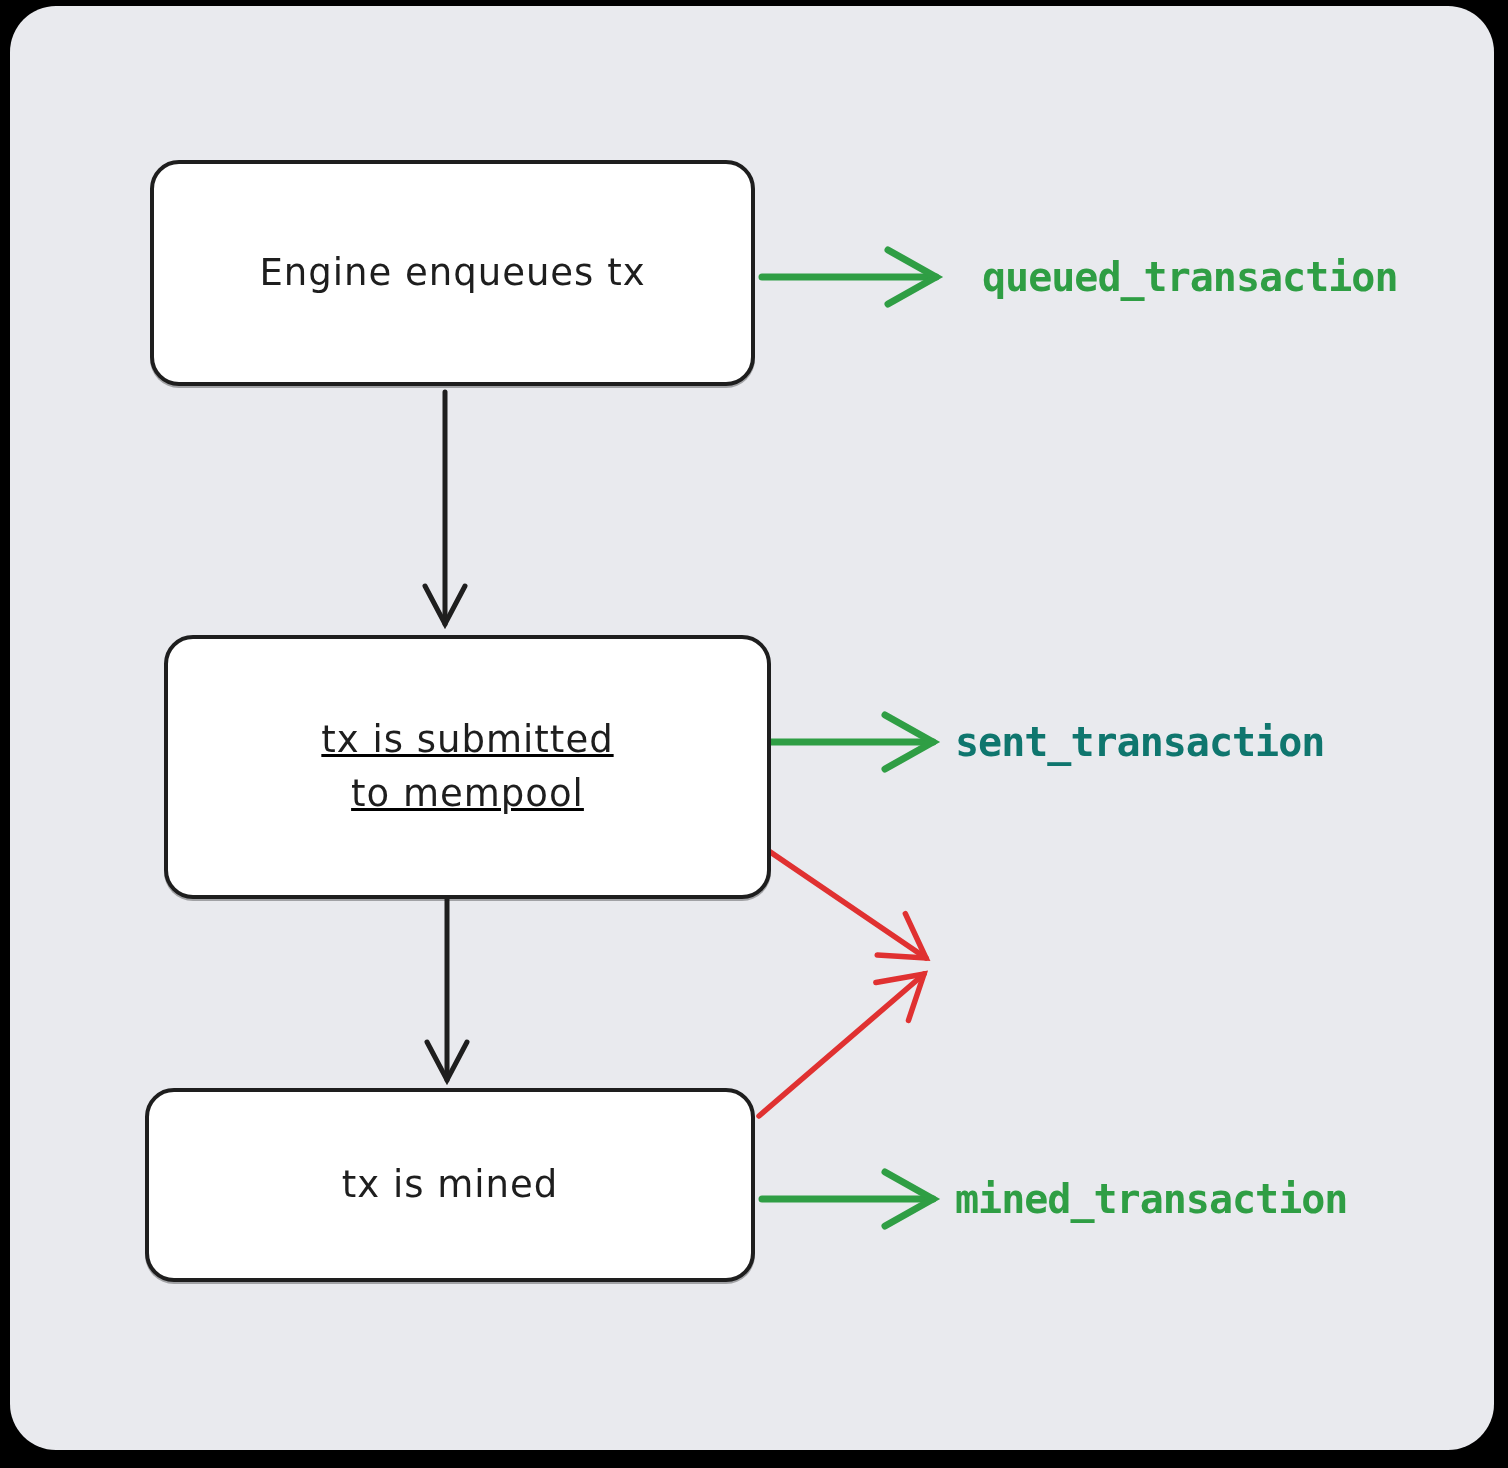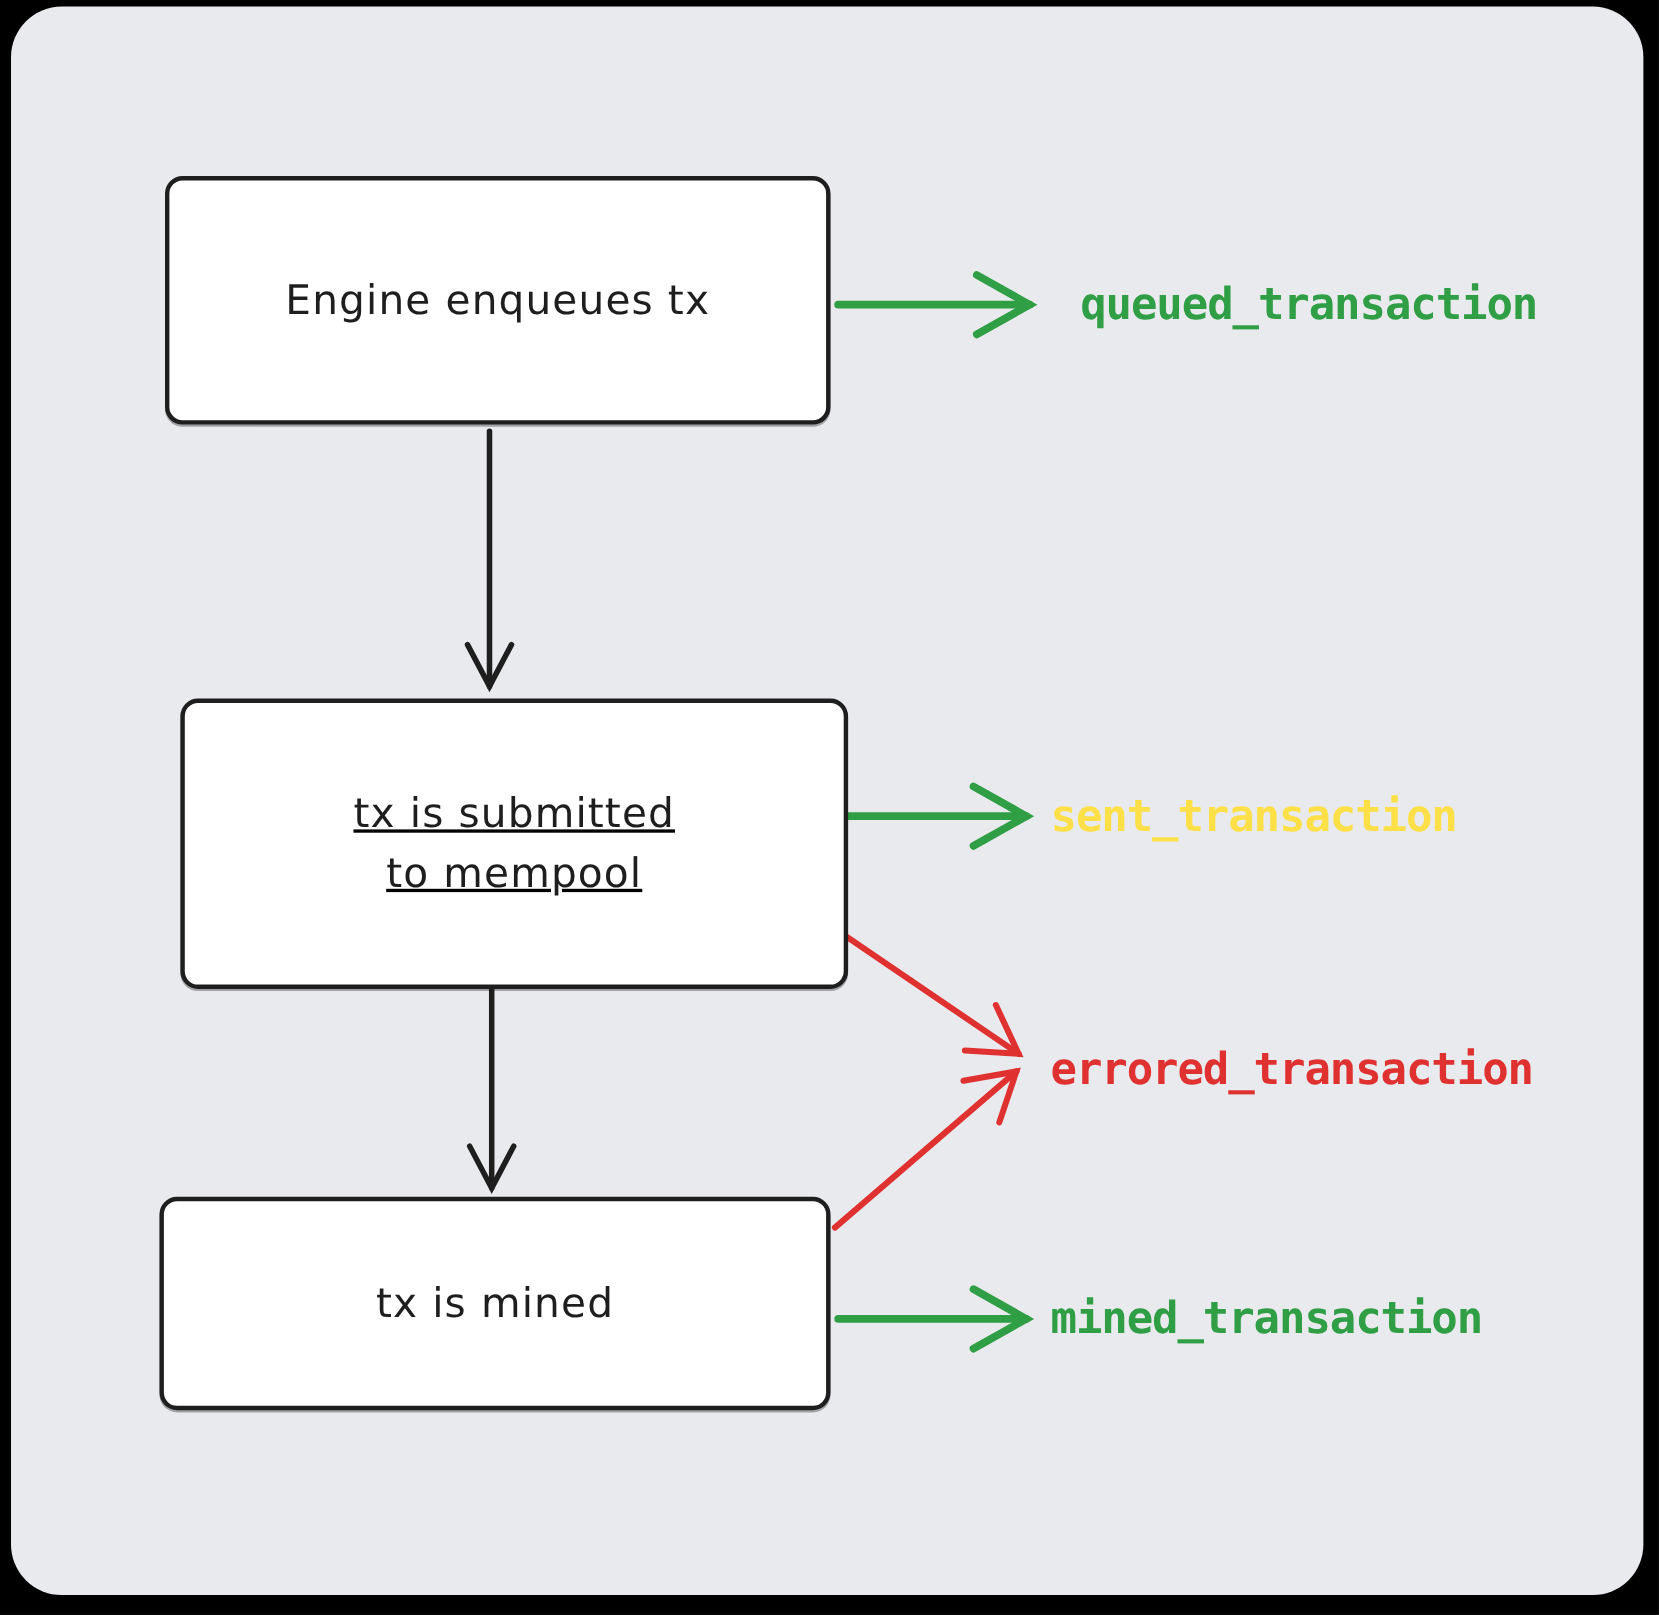--- a/index.html
+++ b/index.html
@@ -33,21 +33,21 @@
     width: 1508px; height: 1468px;
     pointer-events: none;
   }
   .s-ink   { stroke: var(--ink); }
   .s-green { stroke: var(--green); }
   .s-red   { stroke: var(--red); }
   .node {
     position: absolute;
     background: var(--node-fill);
     border: 4px solid var(--ink);
-    border-radius: 16px;
+    border-radius: 29px;
     display: flex;
     align-items: center;
     justify-content: center;
     box-shadow: 0 2px 0 rgba(30,30,30,0.35);
   }
   .node-label {
     font-size: 37px;
     color: var(--ink);
     letter-spacing: 1px;
     text-align: center;
@@ -104,19 +104,18 @@
     <span class="node-label">tx is submitted
 to mempool</span>
   </div>
 
   <div class="node" style="left:145px; top:1088px; width:610px; height:194px;">
     <span class="node-label">tx is mined</span>
   </div>
 
   <div class="event-label" style="left: 982px; top: 253px; color: rgb(47, 158, 68);">queued_transaction</div>
 
-  <div class="event-label" style="left: 955px; top: 718px; color: #fde047;">sent_transaction</div>
+  <div class="event-label" style="left: 955px; top: 718px; color: #0f766e;">sent_transaction</div>
 
-  <div class="event-label" style="left: 955px; top: 948px; color: rgb(224, 49, 49);">errored_transaction</div>
 
   <div class="event-label" style="left: 955px; top: 1175px; color: rgb(47, 158, 68);">mined_transaction</div>
 
 </div>
 
 </body></html>

